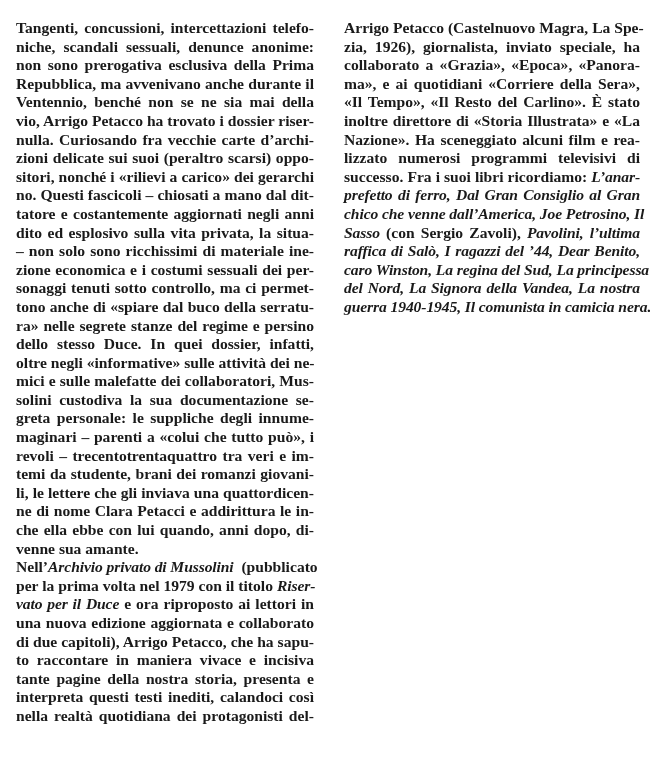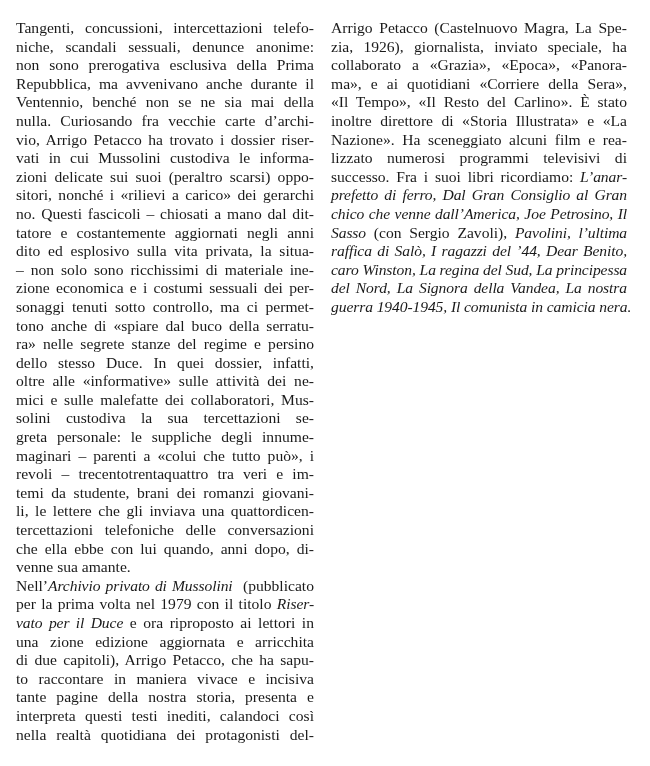--- a/index.html
+++ b/index.html
@@ -1,62 +1,61 @@
 <!DOCTYPE html>
 <html><head>
 <meta charset="utf-8">
 <style>
   html, body { margin:0; padding:0; background:#ffffff; }
   body { width:650px; height:766px; overflow:hidden; position:relative;
          font-family:"Liberation Serif","DejaVu Serif",serif; color:#1a1a1a; }
   .col { position:absolute; top:19px; font-size:15.6px; line-height:18.6px; }
   .col-left { left:16px; width:298px; }
-  .col-right { left:331px; width:296px; }
-  .line { white-space:pre; display:block; text-align:justify; text-align-last:justify; height:18.6px; }
+  .col-right { left:344px; width:296px; }
+  .line { white-space:pre; display:block; text-align:justify; text-align-last:justify; height:18.6px;font-weight:bold; }
   .line.last { text-align-last:left; }
   .seg-i { font-style:italic; letter-spacing:-0.1px; }
 </style>
 </head>
 <body>
 
 <div class="col col-left" id="left">
     <span class="line"><span>Tangenti, concussioni, intercettazioni telefo-</span></span>
     <span class="line"><span>niche, scandali sessuali, denunce anonime:</span></span>
     <span class="line"><span>non sono prerogativa esclusiva della Prima</span></span>
     <span class="line"><span>Repubblica, ma avvenivano anche durante il</span></span>
     <span class="line"><span>Ventennio, benché non se ne sia mai della</span></span>
+    <span class="line"><span>vio, Arrigo Petacco ha trovato i dossier riser-</span></span>
     <span class="line"><span>nulla. Curiosando fra vecchie carte d’archi-</span></span>
-    <span class="line"><span>vio, Arrigo Petacco ha trovato i dossier riser-</span></span>
-    <span class="line"><span>vati in cui Mussolini custodiva le informa-</span></span>
     <span class="line"><span>zioni delicate sui suoi (peraltro scarsi) oppo-</span></span>
     <span class="line"><span>sitori, nonché i «rilievi a carico» dei gerarchi</span></span>
     <span class="line"><span>no. Questi fascicoli – chiosati a mano dal dit-</span></span>
     <span class="line"><span>tatore e costantemente aggiornati negli anni</span></span>
     <span class="line"><span>dito ed esplosivo sulla vita privata, la situa-</span></span>
     <span class="line"><span>– non solo sono ricchissimi di materiale ine-</span></span>
     <span class="line"><span>zione economica e i costumi sessuali dei per-</span></span>
     <span class="line"><span>sonaggi tenuti sotto controllo, ma ci permet-</span></span>
     <span class="line"><span>tono anche di «spiare dal buco della serratu-</span></span>
     <span class="line"><span>ra» nelle segrete stanze del regime e persino</span></span>
     <span class="line"><span>dello stesso Duce. In quei dossier, infatti,</span></span>
-    <span class="line"><span>oltre alle «informative» sulle attività dei ne-</span></span>
+    <span class="line"><span>oltre negli «informative» sulle attività dei ne-</span></span>
     <span class="line"><span>mici e sulle malefatte dei collaboratori, Mus-</span></span>
-    <span class="line"><span>solini custodiva la sua tercettazioni se-</span></span>
+    <span class="line"><span>solini custodiva la sua documentazione se-</span></span>
     <span class="line"><span>greta personale: le suppliche degli innume-</span></span>
     <span class="line"><span>maginari – parenti a «colui che tutto può», i</span></span>
     <span class="line"><span>revoli – trecentotrentaquattro tra veri e im-</span></span>
     <span class="line"><span>temi da studente, brani dei romanzi giovani-</span></span>
     <span class="line"><span>li, le lettere che gli inviava una quattordicen-</span></span>
-    <span class="line"><span>tercettazioni telefoniche delle conversazioni</span></span>
+    <span class="line"><span>ne di nome Clara Petacci e addirittura le in-</span></span>
     <span class="line"><span>che ella ebbe con lui quando, anni dopo, di-</span></span>
     <span class="line last"><span>venne sua amante.</span></span>
     <span class="line"><span>Nell’</span><span class="seg-i">Archivio privato di Mussolini</span><span>  (pubblicato</span></span>
     <span class="line"><span>per la prima volta nel 1979 con il titolo </span><span class="seg-i">Riser-</span></span>
     <span class="line"><span class="seg-i">vato per il Duce</span><span> e ora riproposto ai lettori in</span></span>
-    <span class="line"><span>una zione edizione aggiornata e arricchita</span></span>
+    <span class="line"><span>una nuova edizione aggiornata e collaborato</span></span>
     <span class="line"><span>di due capitoli), Arrigo Petacco, che ha sapu-</span></span>
     <span class="line"><span>to raccontare in maniera vivace e incisiva</span></span>
     <span class="line"><span>tante pagine della nostra storia, presenta e</span></span>
     <span class="line"><span>interpreta questi testi inediti, calandoci così</span></span>
     <span class="line"><span>nella realtà quotidiana dei protagonisti del-</span></span>
   </div>
 <div class="col col-right" id="right">
     <span class="line"><span>Arrigo Petacco (Castelnuovo Magra, La Spe-</span></span>
     <span class="line"><span>zia, 1926), giornalista, inviato speciale, ha</span></span>
     <span class="line"><span>collaborato a «Grazia», «Epoca», «Panora-</span></span>

